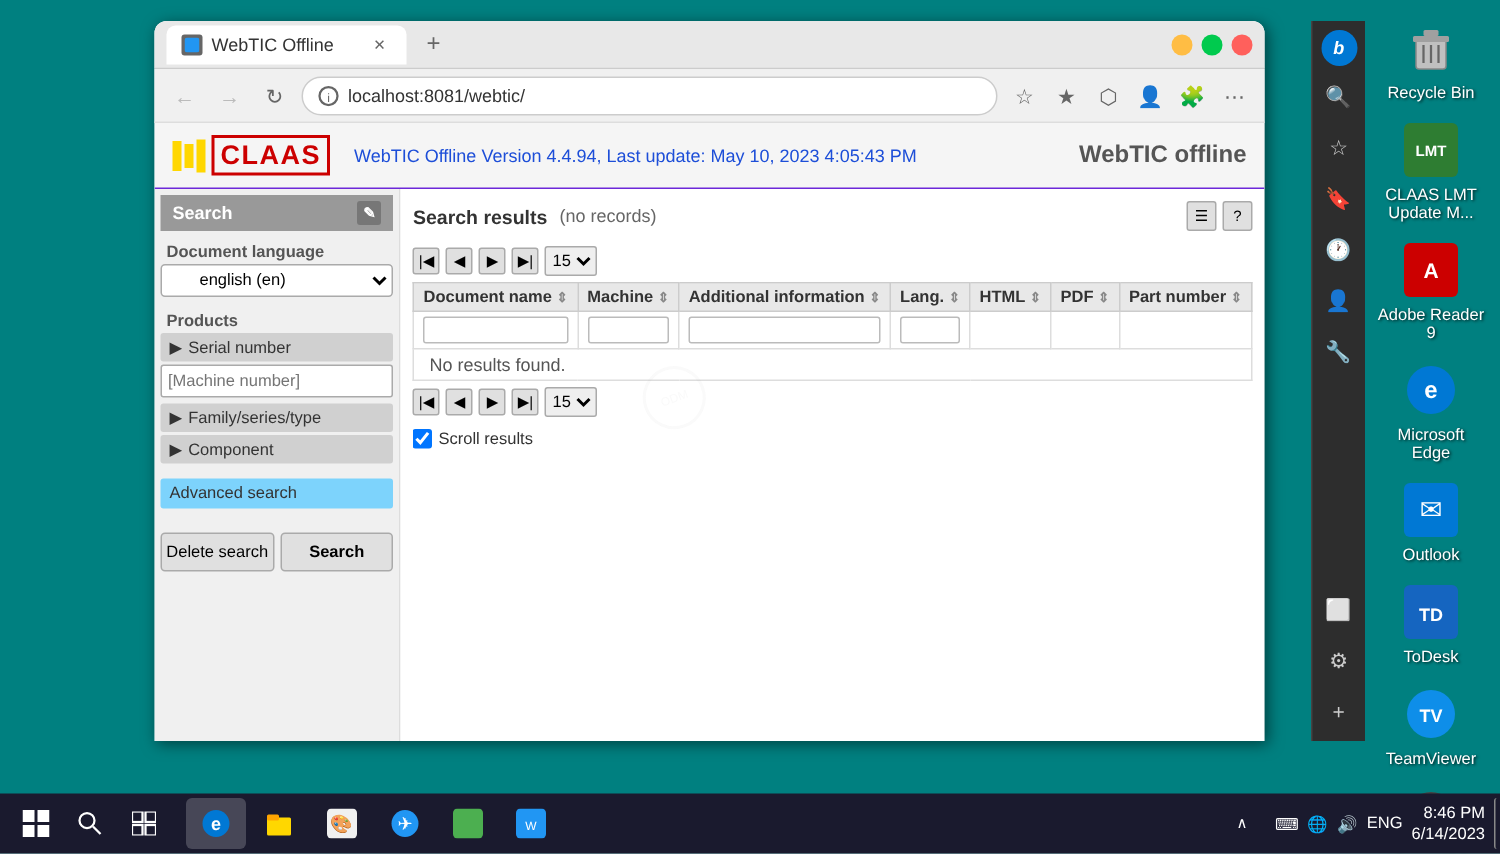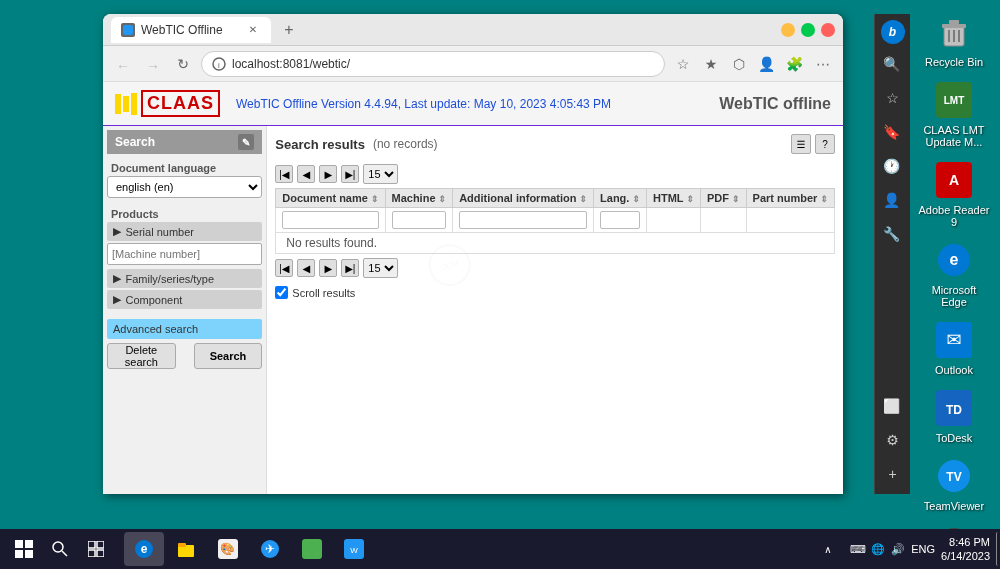--- a/index.html
+++ b/index.html
@@ -52,26 +52,26 @@
     .webtic-offline-badge { font-size: 16px; font-weight: bold; color: #555; margin-left: auto; }
 
     .webtic-body { display: flex; flex: 1; overflow: hidden; }
 
     
     .sidebar { width: 176px; background: #f0f0f0; border-right: 1px solid #ddd; display: flex; flex-direction: column; padding: 4px; }
     .sidebar-header { background: #999; color: white; font-weight: bold; font-size: 12px; padding: 4px 8px; display: flex; align-items: center; justify-content: space-between; margin-bottom: 4px; }
     .sidebar-settings-btn { width: 16px; height: 16px; background: #777; border-radius: 2px; display: flex; align-items: center; justify-content: center; cursor: pointer; color: white; font-size: 10px; }
     .sidebar-section { margin-bottom: 4px; }
     .sidebar-section-label { font-size: 11px; color: #555; font-weight: bold; padding: 4px 4px 2px; }
-    .doc-lang-select { width: 100%; height: 22px; border: 1px solid #aaa; border-radius: 3px; font-size: 11px; padding: 0 4px; background: white; cursor: pointer; }
+    .doc-lang-select { width: 100%; height: 22px; border: 1px solid #aaa; border-radius: 3px; font-size: 11px; padding: 0 21px; background: white; cursor: pointer; }
     .sidebar-group-label { font-size: 11px; color: #555; font-weight: bold; padding: 6px 4px 2px; }
     .sidebar-expandable { background: #d0d0d0; border-radius: 2px; padding: 3px 6px; margin-bottom: 2px; font-size: 11px; color: #333; cursor: pointer; display: flex; align-items: center; gap: 4px; }
     .sidebar-input { width: 100%; height: 22px; border: 1px solid #aaa; border-radius: 2px; font-size: 11px; padding: 0 4px; background: white; margin-bottom: 4px; }
     .sidebar-advanced { background: #7dd3fc; padding: 4px 6px; font-size: 11px; color: #333; border-radius: 2px; margin-top: 4px; cursor: pointer; }
-    .sidebar-buttons { display: flex; gap: 18px; margin-top: 4px; }
+    .sidebar-buttons { display: flex; gap: 4px; margin-top: 16px; }
     .btn-delete { flex: 1; height: 26px; background: #e0e0e0; border: 1px solid #aaa; border-radius: 3px; font-size: 11px; cursor: pointer; }
     .btn-search { flex: 1; height: 26px; background: #e0e0e0; border: 1px solid #aaa; border-radius: 3px; font-size: 11px; cursor: pointer; font-weight: bold; }
 
     
     .main-content { flex: 1; display: flex; flex-direction: column; padding: 8px; background: white; }
     .results-header { display: flex; align-items: center; gap: 8px; margin-bottom: 6px; }
     .results-title { font-size: 13px; font-weight: bold; color: #333; }
     .results-count { font-size: 12px; color: #666; }
     .results-controls { margin-left: auto; display: flex; align-items: center; gap: 4px; }
     .results-icon-btn { width: 20px; height: 20px; background: #e0e0e0; border: 1px solid #aaa; border-radius: 2px; display: flex; align-items: center; justify-content: center; cursor: pointer; font-size: 10px; }

